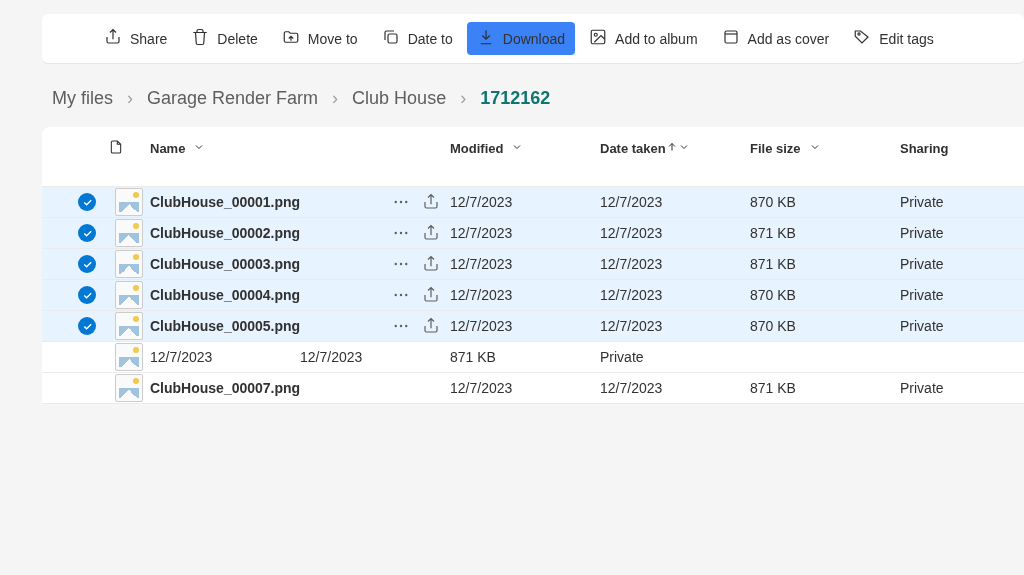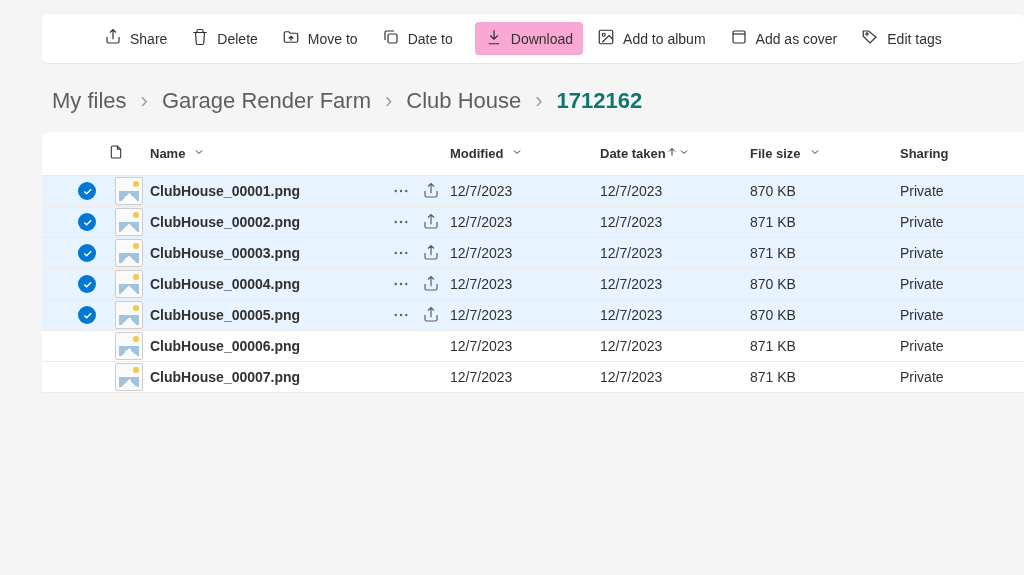--- a/index.html
+++ b/index.html
@@ -1,26 +1,26 @@
 <!DOCTYPE html>
 <html><head>
   <meta charset="utf-8">
   <style>
     * { box-sizing: border-box; margin: 0; padding: 0; }
     body { font-family: "Segoe UI", -apple-system, sans-serif; background: #f5f5f5; color: #323130; font-size: 14px; width: 1024px; height: 575px; overflow: hidden; }
     .toolbar { background: white; border-bottom: 1px solid #e5e5e5; padding: 8px 52px; display: flex; gap: 4px; align-items: center; border-radius: 6px; margin: 14px 0 0 42px; }
     .toolbar-btn { display: inline-flex; align-items: center; gap: 8px; padding: 6px 10px; border: none; background: transparent; cursor: pointer; border-radius: 4px; font-size: 14px; color: #323130; }
-    .toolbar-btn.active { background: #f9a8d4; margin-left: 8px; }
+    .toolbar-btn.active { background: #3b82f6; }
     .toolbar-btn svg { width: 18px; height: 18px; }
-    .breadcrumb { padding: 24px 52px 18px; display: flex; align-items: center; gap: 14px; font-size: 22px; }
+    .breadcrumb { padding: 24px 52px 18px; display: flex; align-items: center; gap: 14px; font-size: 18px; }
     .breadcrumb-item { color: #605e5c; cursor: pointer; }
     .breadcrumb-item.current { font-weight: 600; color: #0f766e; }
     .breadcrumb-sep { color: #a19f9d; }
     .content { background: white; margin: 0 0 0 42px; border-radius: 8px 0 0 0; overflow: hidden; }
-    .table-header { display: flex; align-items: center; padding: 12px 24px 12px 66px; border-bottom: 1px solid #edebe9; font-weight: 600; font-size: 13px; }
+    .table-header { display: flex; align-items: center; padding: 12px 24px 28px 66px; border-bottom: 1px solid #edebe9; font-weight: 600; font-size: 13px; }
     .col-icon { width: 42px; }
     .col-name { flex: 0 0 300px; display: flex; align-items: center; gap: 8px; }
     .col-modified { flex: 0 0 150px; display: flex; align-items: center; gap: 8px; }
     .col-date { flex: 0 0 150px; display: flex; align-items: center; }
     .col-size { flex: 0 0 150px; display: flex; align-items: center; gap: 8px; }
     .col-sharing { flex: 0 0 100px; }
     .row { display: flex; align-items: center; padding: 1px 24px; border-bottom: 1px solid #edebe9; }
     .row.selected { background: #e7f3ff; }
     .row-check { width: 42px; display: flex; justify-content: center; }
     .check-circle { width: 18px; height: 18px; border-radius: 50%; background: #0078d4; display: flex; align-items: center; justify-content: center; }
@@ -338,37 +338,20 @@
     <div class="col-size">
           <span>870 KB</span>
         </div>
     <div class="col-sharing"><span>Private</span></div>
   </div>
       <div class="row">
     <div class="row-check"></div>
     <div class="file-icon">
           <span class="img-thumb"></span>
         </div>
-    <div class="col-name">
-      <span class="file-name">ClubHouse_00006.png</span>
-      <span class="row-actions">
-        <span class="action-ic">
-              <svg width="18" height="18" viewBox="0 0 24 24" fill="currentColor">
-                <circle cx="5" cy="12" r="1.6"></circle>
-                <circle cx="12" cy="12" r="1.6"></circle>
-                <circle cx="19" cy="12" r="1.6"></circle>
-              </svg>
-            </span>
-        <span class="action-ic">
-              <svg width="18" height="18" viewBox="0 0 24 24" fill="none" stroke="currentColor" stroke-width="1.6">
-                <path d="M4 12v6a2 2 0 002 2h12a2 2 0 002-2v-6M16 6l-4-4-4 4M12 2v13"></path>
-              </svg>
-            </span>
-      </span>
-    </div>
     <div class="col-modified">
           <span>12/7/2023</span>
         </div>
     <div class="col-date">
           <span>12/7/2023</span>
         </div>
     <div class="col-size">
           <span>871 KB</span>
         </div>
     <div class="col-sharing"><span>Private</span></div>

